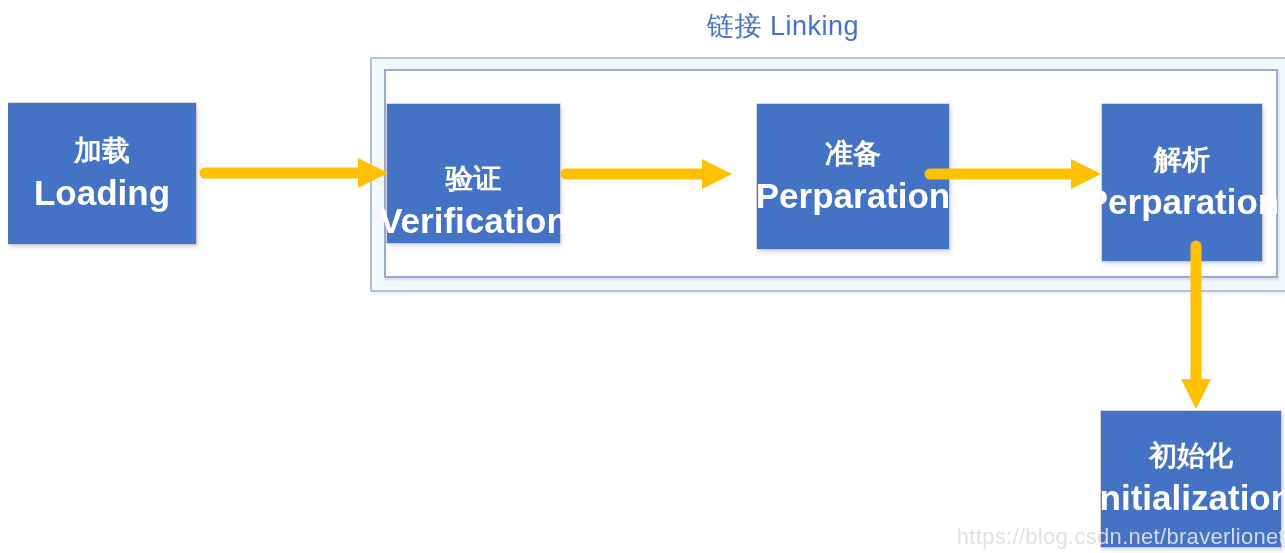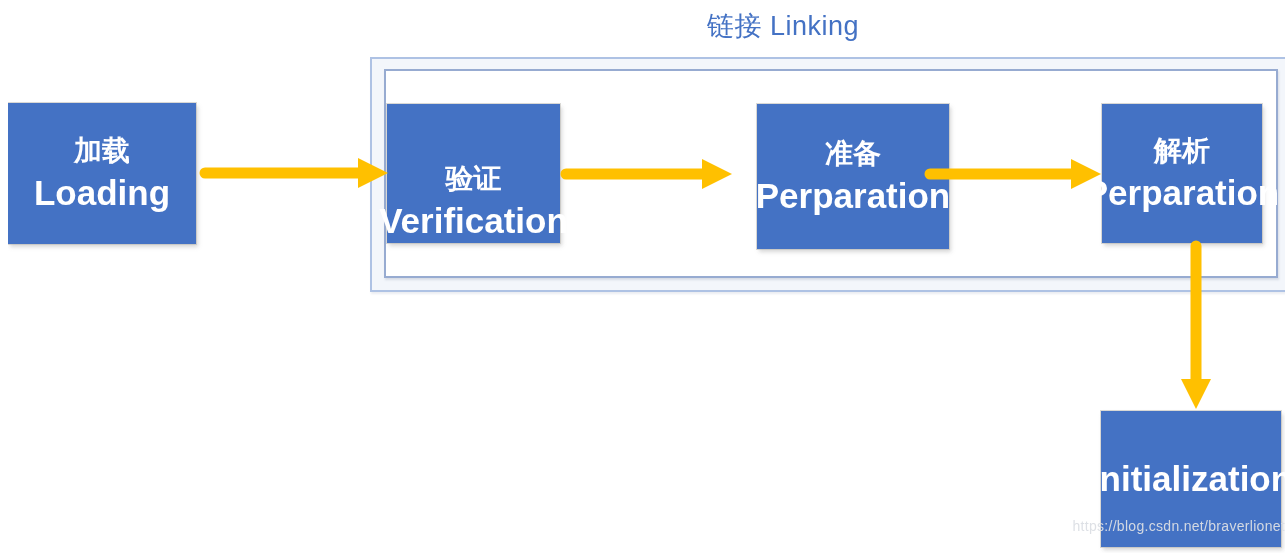--- a/index.html
+++ b/index.html
@@ -43,30 +43,30 @@
     align-items:center;justify-content:center;
     text-align:center;
     box-shadow:0 0 0 1px rgba(188,186,180,0.55), 2px 3px 4px rgba(140,140,140,0.35);
     z-index:3;
   }
   .node .zh{font-size:28px;font-weight:600;line-height:1.35;}
   .node .en{font-size:35px;font-weight:600;line-height:1.3;}
   #node-loading{left:0;top:103px;width:188px;height:141px;}
   #node-verification{left:379px;top:104px;width:173px;height:139px;justify-content:flex-end;}
   #node-preparation{left:749px;top:104px;width:192px;height:145px;}
-  #node-resolution{left:1094px;top:104px;width:160px;height:139px;justify-content:center;}
+  #node-resolution{left:1094px;top:104px;width:160px;height:157px;justify-content:center;}
   #node-initialization{left:1093px;top:411px;width:180px;height:136px;}
   .arrows-layer{
     position:absolute;left:0;top:0;width:1285px;height:553px;
     z-index:4;pointer-events:none;
   }
   .watermark{
     position:absolute;
-    right:8px;bottom:19px;
-    font-size:14px;
+    right:8px;bottom:3px;
+    font-size:22px;
     color:rgba(219,222,228,0.95);
     z-index:6;
     letter-spacing:0.3px;
     white-space:nowrap;
   }
 </style>
 </head>
 <body>
 
 <div class="canvas">
@@ -90,20 +90,21 @@
     <span class="zh">准备</span>
     <span class="en">Perparation</span>
   </div>
 
   <div class="node" id="node-resolution">
     <span class="zh">解析</span>
     <span class="en">Perparation</span>
   </div>
 
   <div class="node" id="node-initialization">
+    <span class="zh">初始化</span>
     <span class="en">Initialization</span>
   </div>
 
   <svg class="arrows-layer" viewBox="0 0 1285 553" xmlns="http://www.w3.org/2000/svg">
     <g>
       <line x1="197" y1="173" x2="352" y2="173" stroke="#FFC000" stroke-width="11" stroke-linecap="round"></line>
       <polygon points="350,158 380,173 350,188" fill="#FFC000"></polygon>
     </g>
     <g>
       <line x1="558" y1="174" x2="696" y2="174" stroke="#FFC000" stroke-width="11" stroke-linecap="round"></line>

